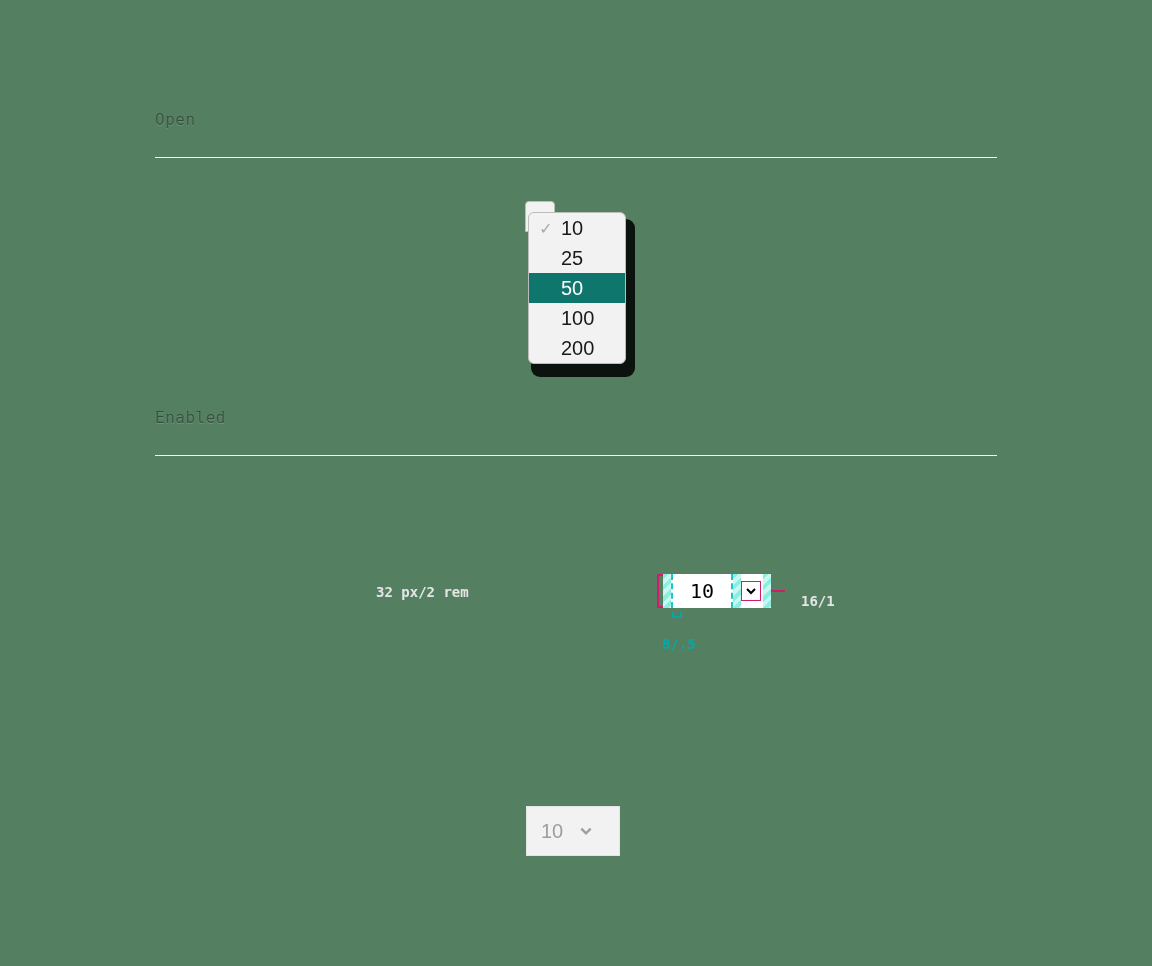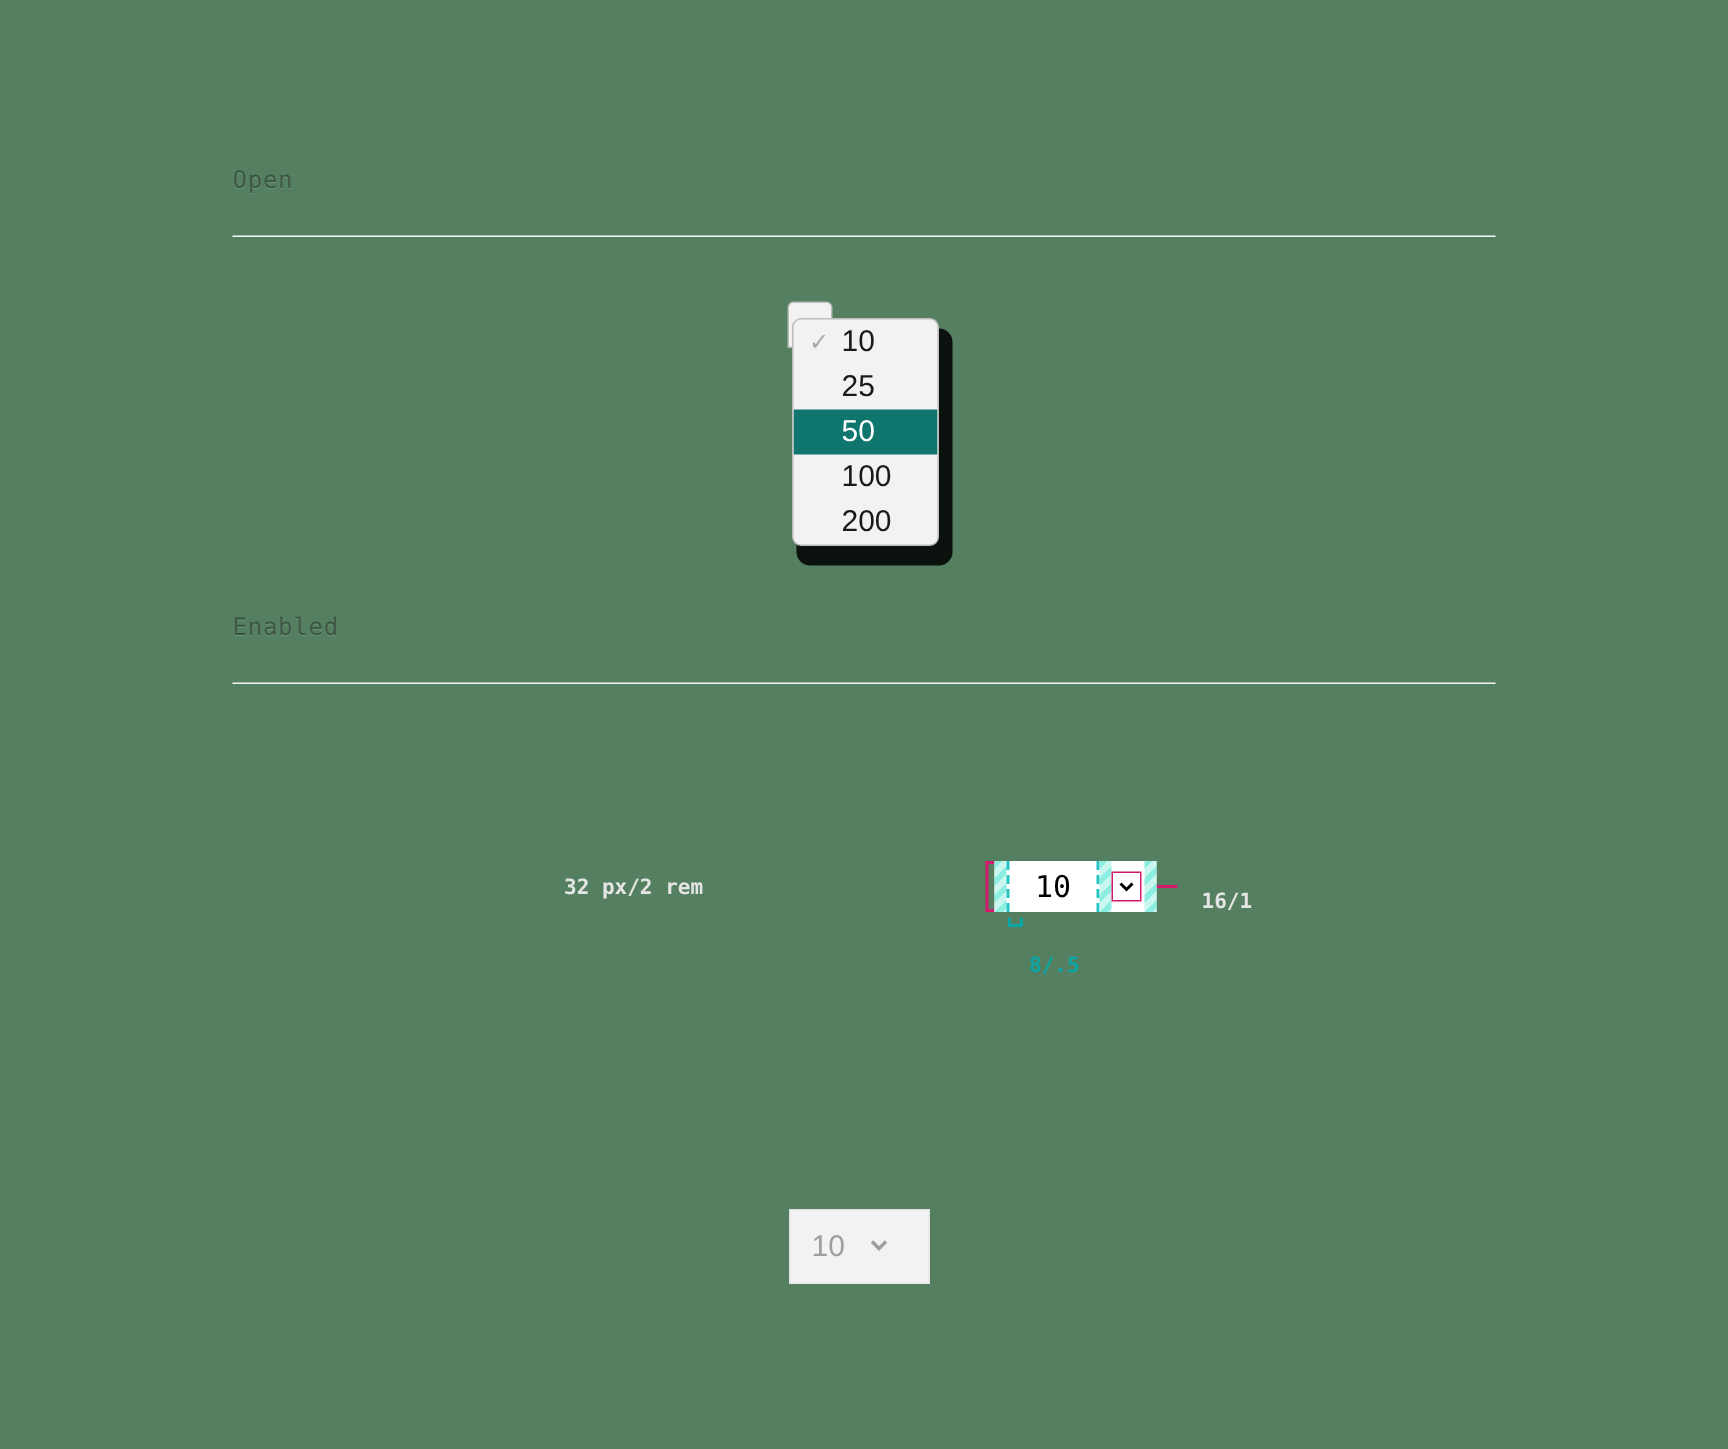--- a/index.html
+++ b/index.html
@@ -85,21 +85,21 @@
     top: 100px;
     width: 540px;
     height: 120px;
     font-family: ui-monospace, "SF Mono", Menlo, Consolas, monospace;
   }
   .spec-label { position: absolute; font-size: 14px; font-weight: bold; }
   .spec-label.pink { color: #e5e5e5; margin-left: 16px; }
   .spec-label.teal { color: #0aa6a6; }
   .label-height { left: 0; top: 28px; }
   .label-chev   { left: 425px; top: 37px; }
-  .label-pad    { left: 302px; top: 80px; margin-left: 24px; }
+  .label-pad    { left: 302px; top: 80px; }
 
   .spec-select {
     position: absolute;
     left: 303px;
     top: 18px;
     width: 108px;
     height: 34px;
     background: #fff;
     display: flex;
     align-items: center;

